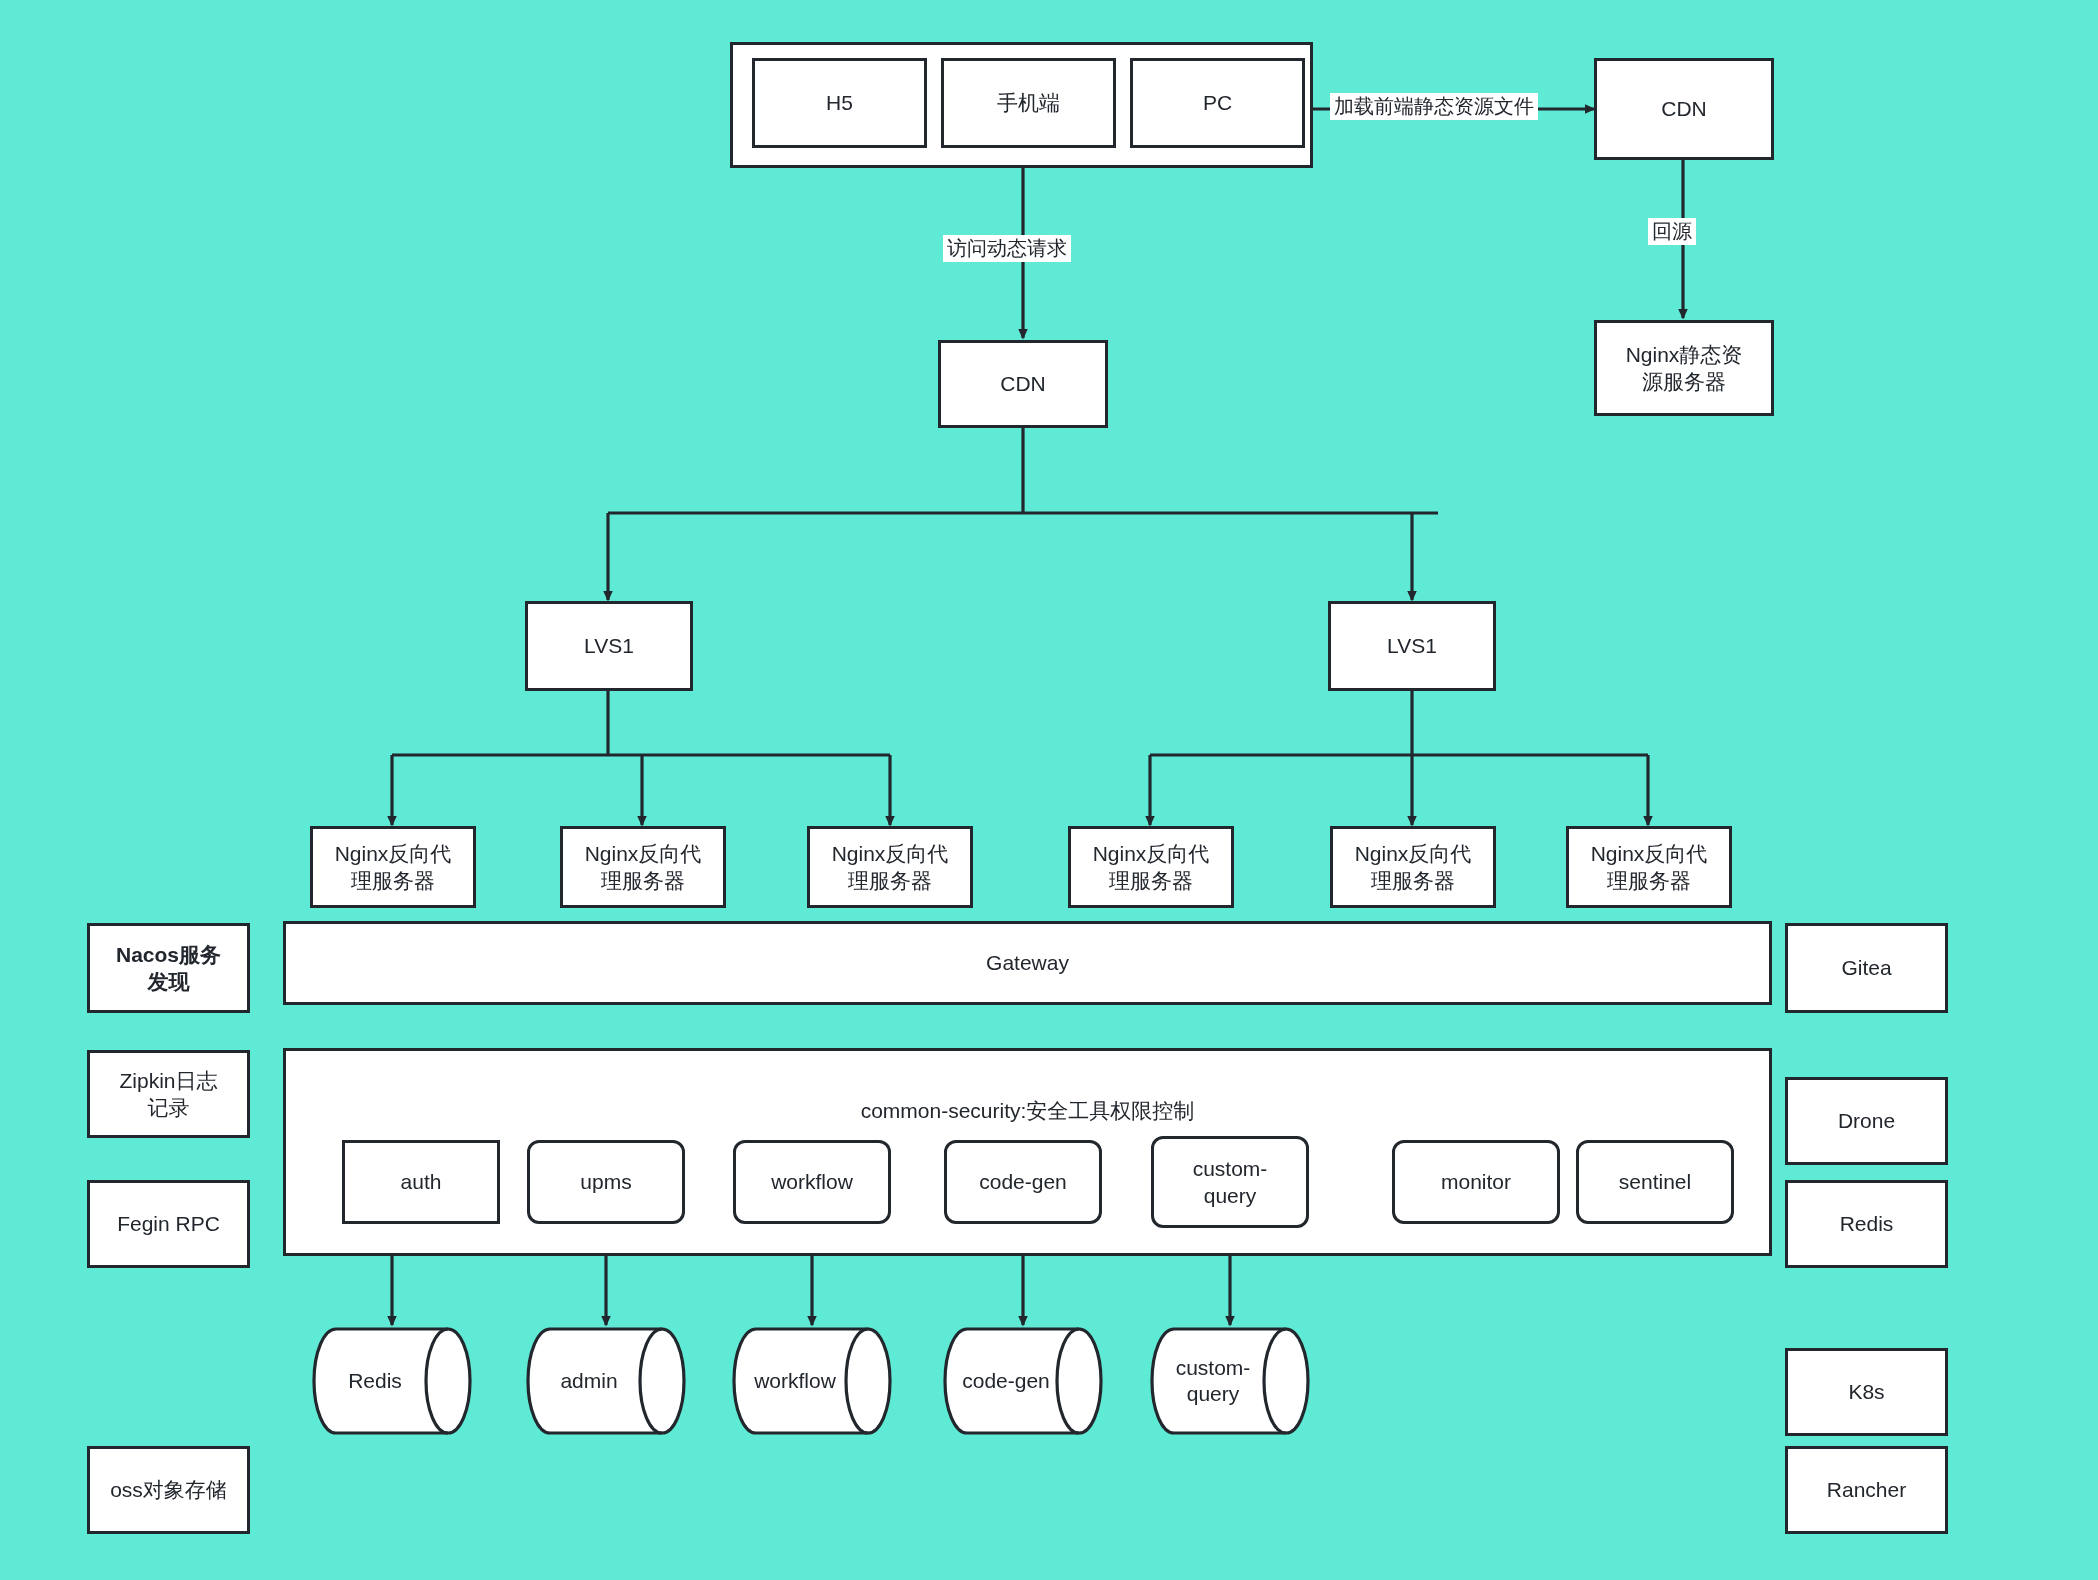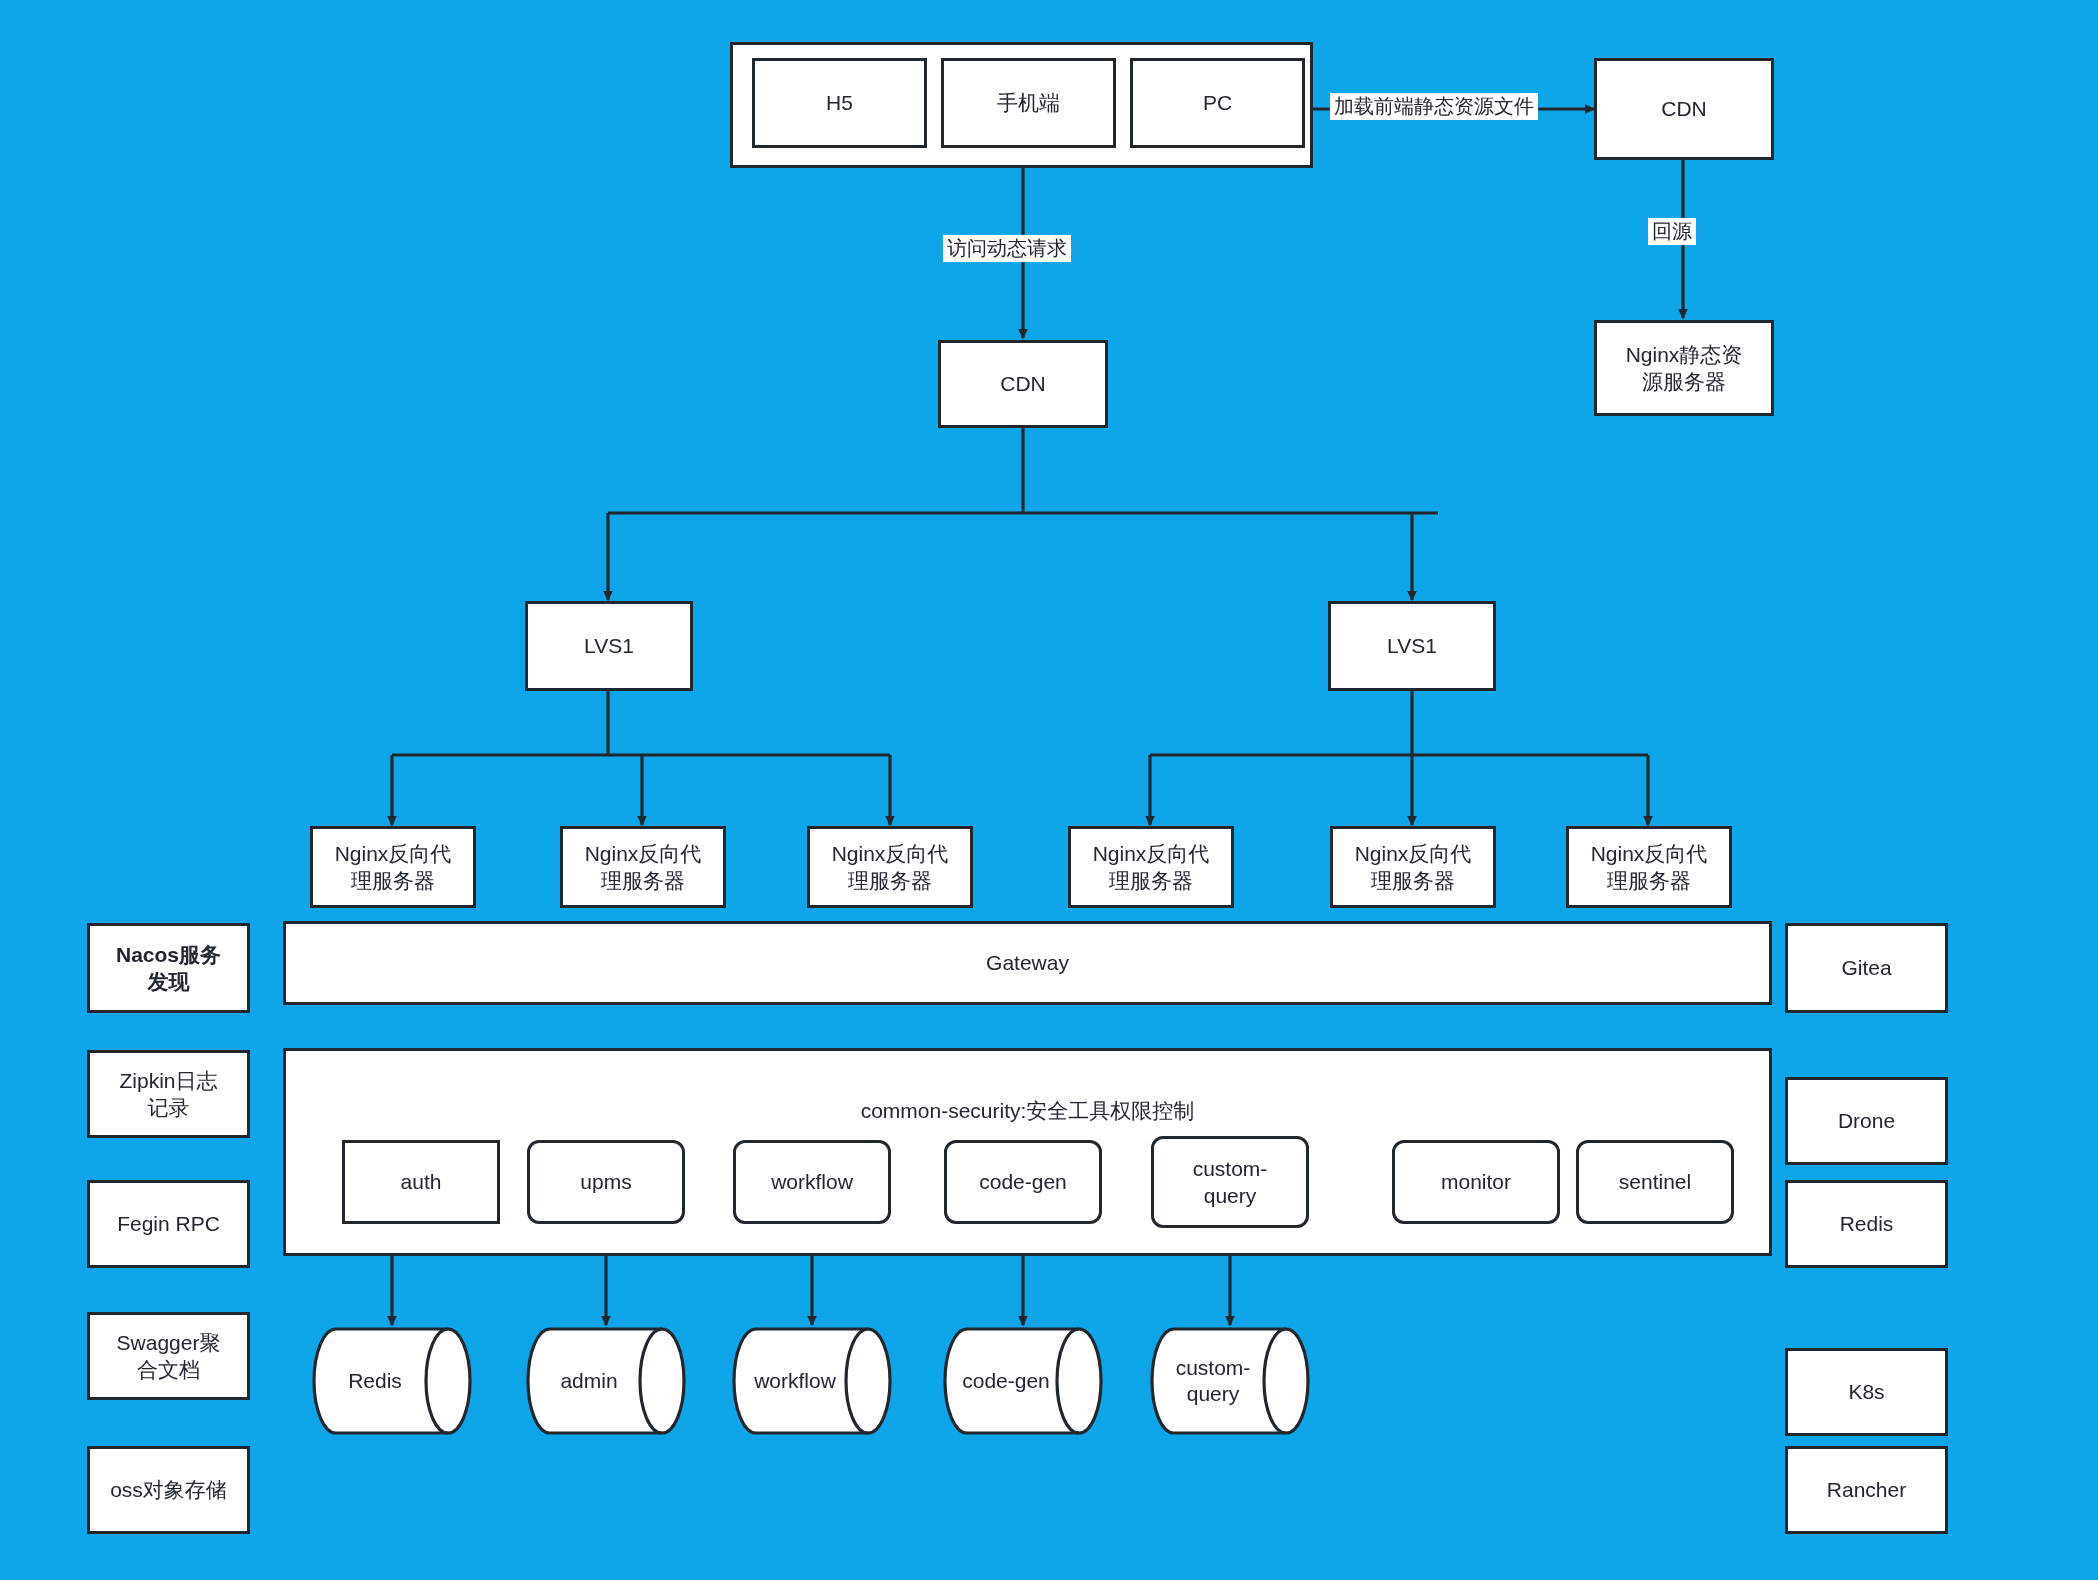--- a/index.html
+++ b/index.html
@@ -4,21 +4,21 @@
 <style>
   html,body{margin:0;padding:0;background:#ffffff;}
   body{
     font-family:"Liberation Sans","DejaVu Sans",sans-serif;
     color:#21262d;
   }
   #canvas{
     position:relative;
     width:2098px;
     height:1580px;
-    background:#0ea5e9;
+    background:#5eead4;
     overflow:hidden;
   }
   svg#wires{
     position:absolute;
     left:0;top:0;
     width:2098px;
     height:1580px;
     pointer-events:none;
   }
   .node{
@@ -211,22 +211,20 @@
     </svg>
     <span class="cyl-text">custom-
 query</span>
   </div>
 
   <div class="node" style="left:87px;top:923px;width:163px;height:90px;font-weight:bold;">Nacos服务
 发现</div>
   <div class="node" style="left:87px;top:1050px;width:163px;height:88px;">Zipkin日志
 记录</div>
   <div class="node" style="left:87px;top:1180px;width:163px;height:88px;">Fegin RPC</div>
-  <div class="node" style="left:87px;top:1312px;width:163px;height:88px;">Swagger聚
-合文档</div>
   <div class="node" style="left:87px;top:1446px;width:163px;height:88px;">oss对象存储</div>
 
   <div class="node" style="left:1785px;top:923px;width:163px;height:90px;">Gitea</div>
   <div class="node" style="left:1785px;top:1050px;width:163px;height:88px;margin-top:27px;">Drone</div>
   <div class="node" style="left:1785px;top:1180px;width:163px;height:88px;">Redis</div>
   <div class="node" style="left:1785px;top:1348px;width:163px;height:88px;">K8s</div>
   <div class="node" style="left:1785px;top:1446px;width:163px;height:88px;">Rancher</div>
 
 </div>
 

